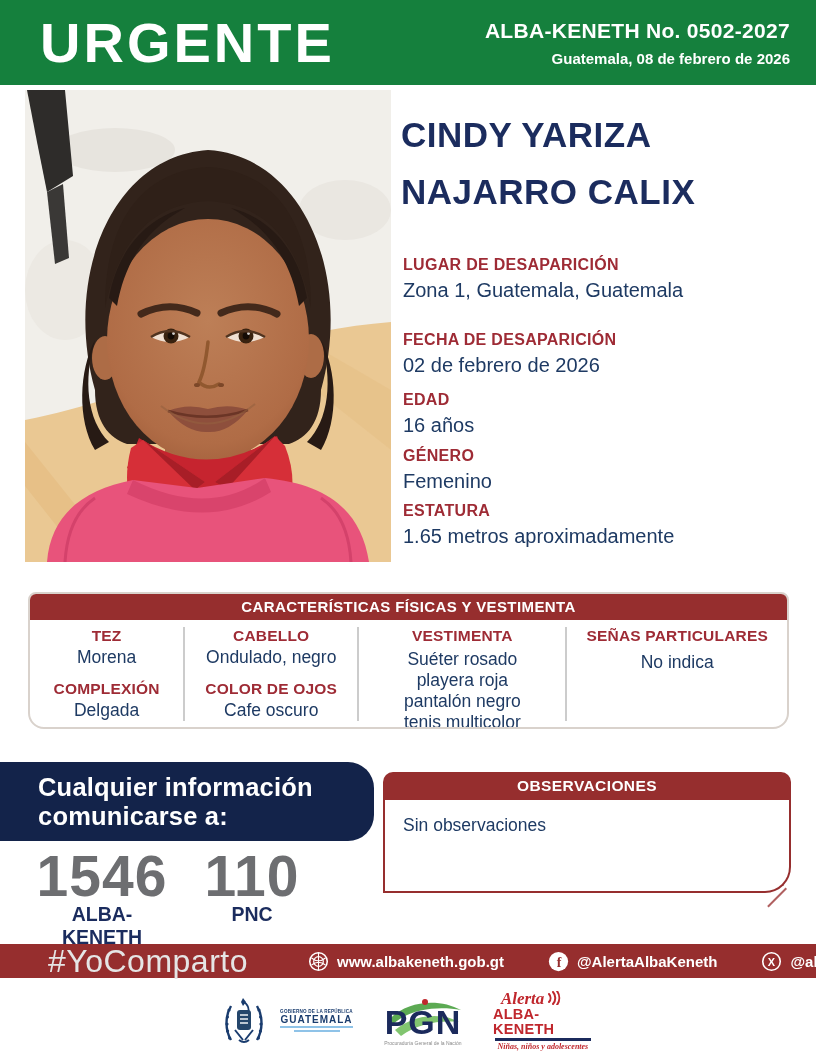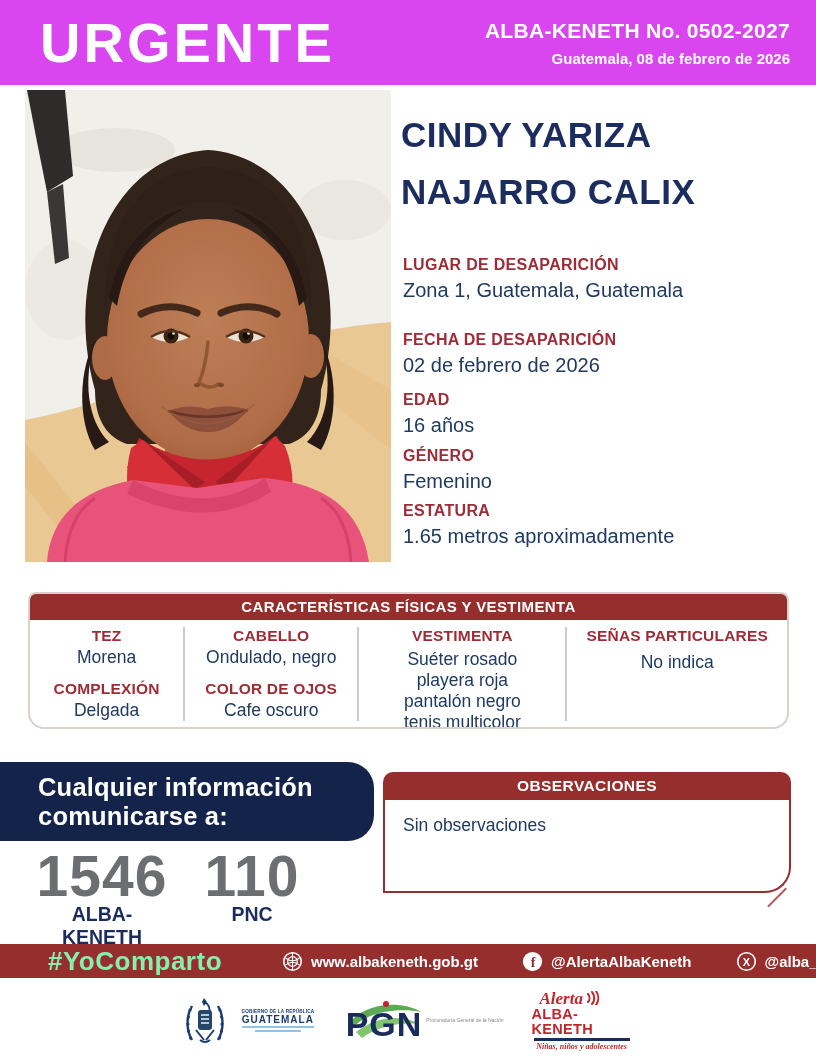--- a/index.html
+++ b/index.html
@@ -6,21 +6,21 @@
   html,body { width:816px; height:1056px; }
   body {
     position:relative;
     font-family:"Liberation Sans", sans-serif;
     background:#ffffff;
     overflow:hidden;
   }
   
   .header {
     position:absolute; left:0; top:0; width:816px; height:85px;
-    background:#d946ef; display:flex; align-items:center;
+    background:#15803d; display:flex; align-items:center;
   }
   .urgente {
     margin-left:40px; color:#ffffff; font-weight:700;
     font-size:56px; letter-spacing:3px;
   }
   .hdr-right {
     position:absolute; right:26px; top:0; height:85px;
     display:flex; flex-direction:column; justify-content:center;
     align-items:flex-end; gap:7px; color:#ffffff;
   }
@@ -99,36 +99,36 @@
   .obs-fold {
     position:absolute; right:2px; bottom:2px; width:26px; height:2px;
     background:#b06060; transform:rotate(-45deg); transform-origin:right bottom;
   }
 
   
   .footer-bar {
     position:absolute; left:0; top:944px; width:816px; height:34px;
     background:#962e2e; display:flex; align-items:center;
   }
-  .hashtag { margin-left:48px; color:#86efac; font-weight:700; font-size:26px; letter-spacing:.5px; }
+  .hashtag { margin-left:48px; color:#e5e5e5; font-weight:400; font-size:32px; letter-spacing:.5px; }
   .flinks { margin-left:60px; display:flex; align-items:center; gap:44px; }
   .flink { display:flex; align-items:center; gap:8px; color:#ffffff; font-weight:700; font-size:15px; }
   .fic { width:21px; height:21px; flex:0 0 auto; }
 
   
   .logos {
     position:absolute; left:0; top:993px; width:816px; height:55px;
     display:flex; justify-content:center; align-items:center; gap:28px;
   }
   .govlogo { display:flex; align-items:center; gap:15px; }
   .govtxt { display:flex; flex-direction:column; align-items:center; }
   .govtxt .g1 { font-size:4.6px; font-weight:700; color:#1a3c6e; letter-spacing:.2px; }
   .govtxt .g2 { font-size:10px; font-weight:700; color:#1a3c6e; letter-spacing:1px; border-bottom:2px solid #8fc3e8; padding-bottom:1px; }
   .govtxt .g3 { width:46px; height:1.5px; background:#8fc3e8; margin-top:2px; }
-  .pgnlogo { display:flex; flex-direction:row; align-items:center; }
+  .pgnlogo { display:flex; flex-direction:column; align-items:center; }
   .pgncap { font-size:5px; color:#8a8a8a; margin-top:-2px; }
   .alertalogo { display:flex; flex-direction:column; align-items:center; width:100px; }
   .al-script {
     font-family:"Liberation Serif", serif; font-style:italic; font-weight:700;
     color:#c0272d; font-size:17px; line-height:16px; align-self:flex-start; margin-left:8px;
     display:flex; align-items:flex-start; gap:2px;
   }
   .al-name { color:#c0272d; font-weight:700; font-size:14.5px; letter-spacing:.3px; line-height:15px; }
   .al-bar { width:96px; height:3px; background:#1b2a5c; margin-top:1px; }
   .al-tag { font-family:"Liberation Serif", serif; font-style:italic; font-weight:700; color:#c0272d; font-size:8px; margin-top:1px; }

